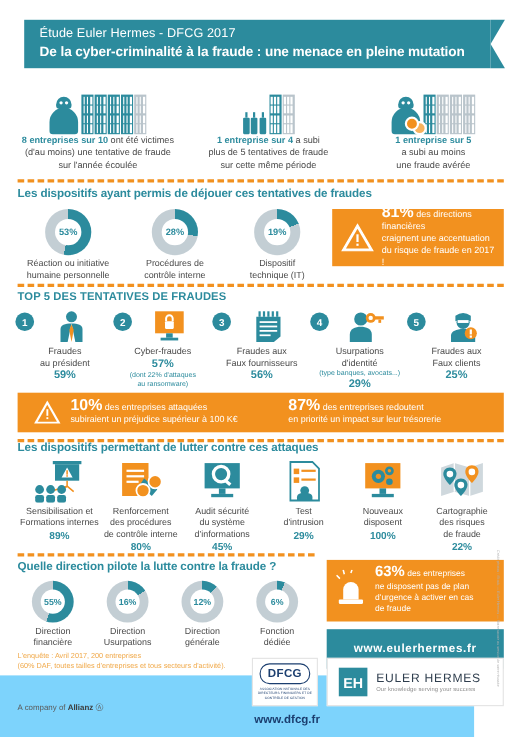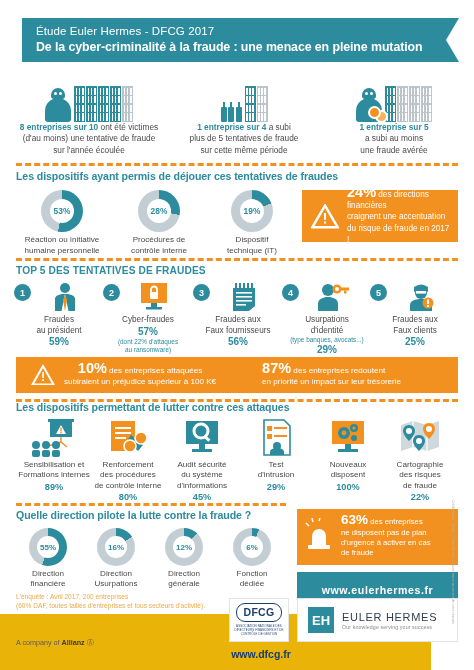--- a/index.html
+++ b/index.html
@@ -105,21 +105,21 @@
   .t5 .ico{height:30px;display:flex;align-items:flex-end;justify-content:center;margin-left:12px;}
   .t5 .nm{font-size:8.2px;line-height:10.5px;color:#4a4a4a;margin-top:3px;}
   .t5 .pc{font-size:10px;font-weight:bold;color:#2c8b9d;line-height:12px;}
   .t5 .sub{font-size:6.4px;line-height:8px;color:#2c8b9d;}
 
   
   .banner{
     position:absolute;left:16px;top:357px;width:442px;height:36px;background:#f2911f;
     color:#ffffff;display:flex;align-items:center;
   }
-  .banner .b1{display:flex;align-items:center;margin-left:14px;text-align:center;}
+  .banner .b1{display:flex;align-items:center;margin-left:14px;}
   .banner .b2{display:flex;align-items:center;margin-left:46px;}
   .banner .txt{font-size:8.1px;line-height:11px;}
   .banner .big{font-size:14.5px;font-weight:bold;}
 
   
   .sec3{position:absolute;left:16px;top:401px;width:442px;}
   .lutrow{position:relative;height:92px;margin-top:6px;}
   .lu{position:absolute;text-align:center;width:76px;}
   .lu .ico{height:38px;display:flex;align-items:flex-end;justify-content:center;}
   .lu .nm{font-size:8.1px;line-height:10.4px;color:#4a4a4a;margin-top:3px;}
@@ -141,21 +141,21 @@
   .rbox .big{font-size:13.5px;font-weight:bold;}
   .siren{position:relative;width:30px;flex:0 0 auto;}
 
   .urlbar{
     position:absolute;left:297px;top:572px;width:161px;height:36px;background:#2c8b9d;
     color:#ffffff;font-size:10.6px;font-weight:bold;letter-spacing:.6px;
     display:flex;align-items:center;justify-content:center;
   }
 
   
-  .footer{position:absolute;left:0;top:614px;width:431px;height:56px;background:#eab308;text-align:right;}
+  .footer{position:absolute;left:0;top:614px;width:431px;height:56px;background:#7dd3fc;text-align:right;}
   .allianz{position:absolute;left:16px;top:24px;font-size:7.2px;color:#5a5a5a;}
   .allianz b{font-weight:bold;color:#3b3b3b;}
 
   .dfcgcard{
     position:absolute;left:229px;top:598px;width:60px;height:44px;background:#ffffff;
     border:1px solid #e3e3e3;box-sizing:border-box;text-align:center;padding-top:4px;
   }
   .dfcgcard .oval{
     width:44px;height:17px;border:1.4px solid #1b3e6f;border-radius:9px;margin:0 auto;
     font-size:10.5px;font-weight:bold;color:#1b3e6f;line-height:16px;letter-spacing:.3px;
@@ -437,21 +437,21 @@
       <div class="alertbox" style="left:286px;top:0;width:156px;height:52px;padding:0 8px;">
         <div class="warn">
           <svg width="30" height="28" viewBox="0 0 30 28">
             <path d="M15 2 L29 26 L1 26 Z" fill="#ffffff" stroke="#ffffff" stroke-width="1"></path>
             <path d="M15 6 L25.5 24 L4.5 24 Z" fill="#f2911f"></path>
             <rect x="14" y="11" width="2" height="7" fill="#ffffff"></rect>
             <rect x="14" y="19.5" width="2" height="2" fill="#ffffff"></rect>
           </svg>
         </div>
         <div class="txt" style="margin-left:7px;">
-          <span class="big">24%</span><span> des directions financières</span><br>
+          <span class="big">81%</span><span> des directions financières</span><br>
           <span>craignent une accentuation</span><br>
           <span>du risque de fraude en 2017 !</span>
         </div>
       </div>
     </div>
   </div>
 
   <div class="dashed" style="top:258px;"></div>
 
   <div class="sec2">

